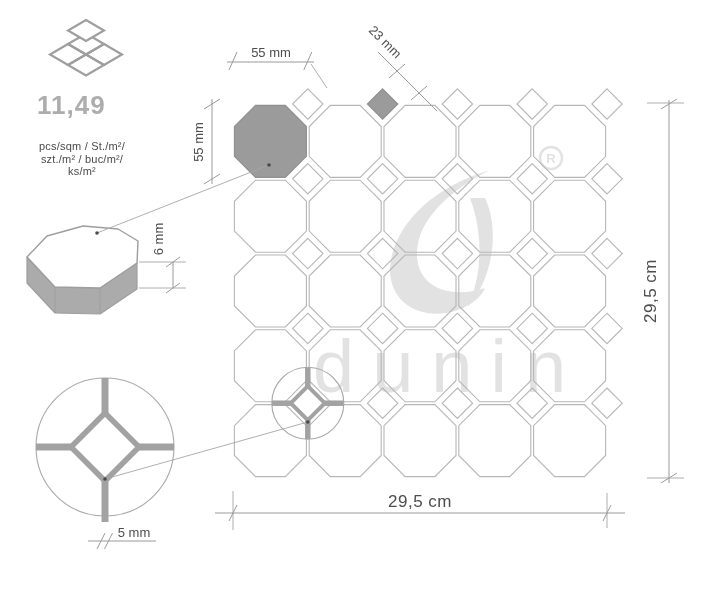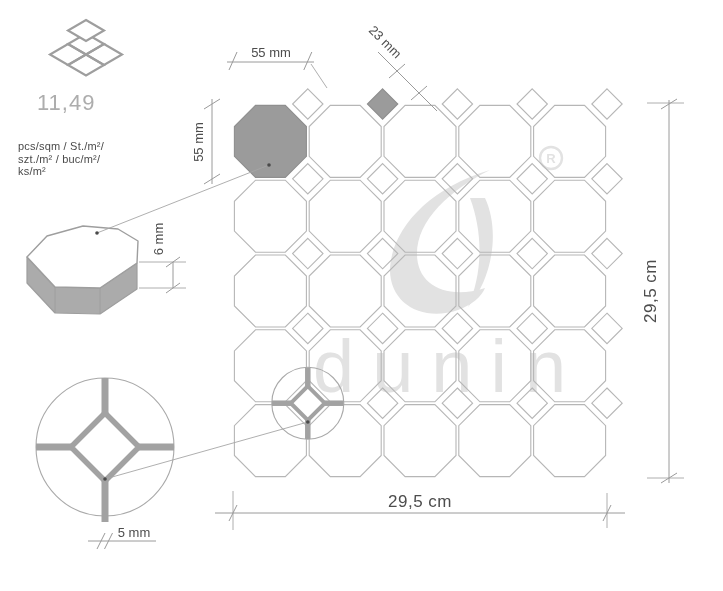--- a/index.html
+++ b/index.html
@@ -4,24 +4,24 @@
 <style>
   html,body{margin:0;padding:0;background:#fff;}
   .canvas{
     position:relative;width:723px;height:591px;background:#fff;overflow:hidden;
     font-family:"Liberation Sans",sans-serif;
   }
   .info-panel{position:absolute;left:0;top:0;width:180px;height:200px;}
   .tiles-icon{position:absolute;left:46px;top:13px;}
   .pcs-value{
     position:absolute;left:37px;top:90px;width:140px;
-    font-size:22px;font-weight:400;letter-spacing:1px;color:var(--value-text);
+    font-size:26px;font-weight:700;letter-spacing:1px;color:var(--value-text);
   }
   .units-block{
-    position:absolute;left:18px;top:140px;width:128px;
+    position:absolute;left:18px;top:140px;width:128px;text-align:center;
     font-size:11px;line-height:12.5px;color:var(--units-text);letter-spacing:.2px;
   }
   svg.drawing{position:absolute;left:0;top:0;}
   .tile{fill:none;stroke:var(--line);stroke-width:1.1;}
   .tile.filled{fill:var(--tile-fill);stroke:var(--tile-fill-stroke);}
   .thin{fill:none;stroke:var(--circle);stroke-width:1.1;}
   .dim{fill:none;stroke:var(--dim-line);stroke-width:1;}
   .ext{fill:none;stroke:var(--dim-line);stroke-width:.8;}
   .leader{fill:none;stroke:var(--leader);stroke-width:.9;}
   .dot{fill:var(--dot);}

